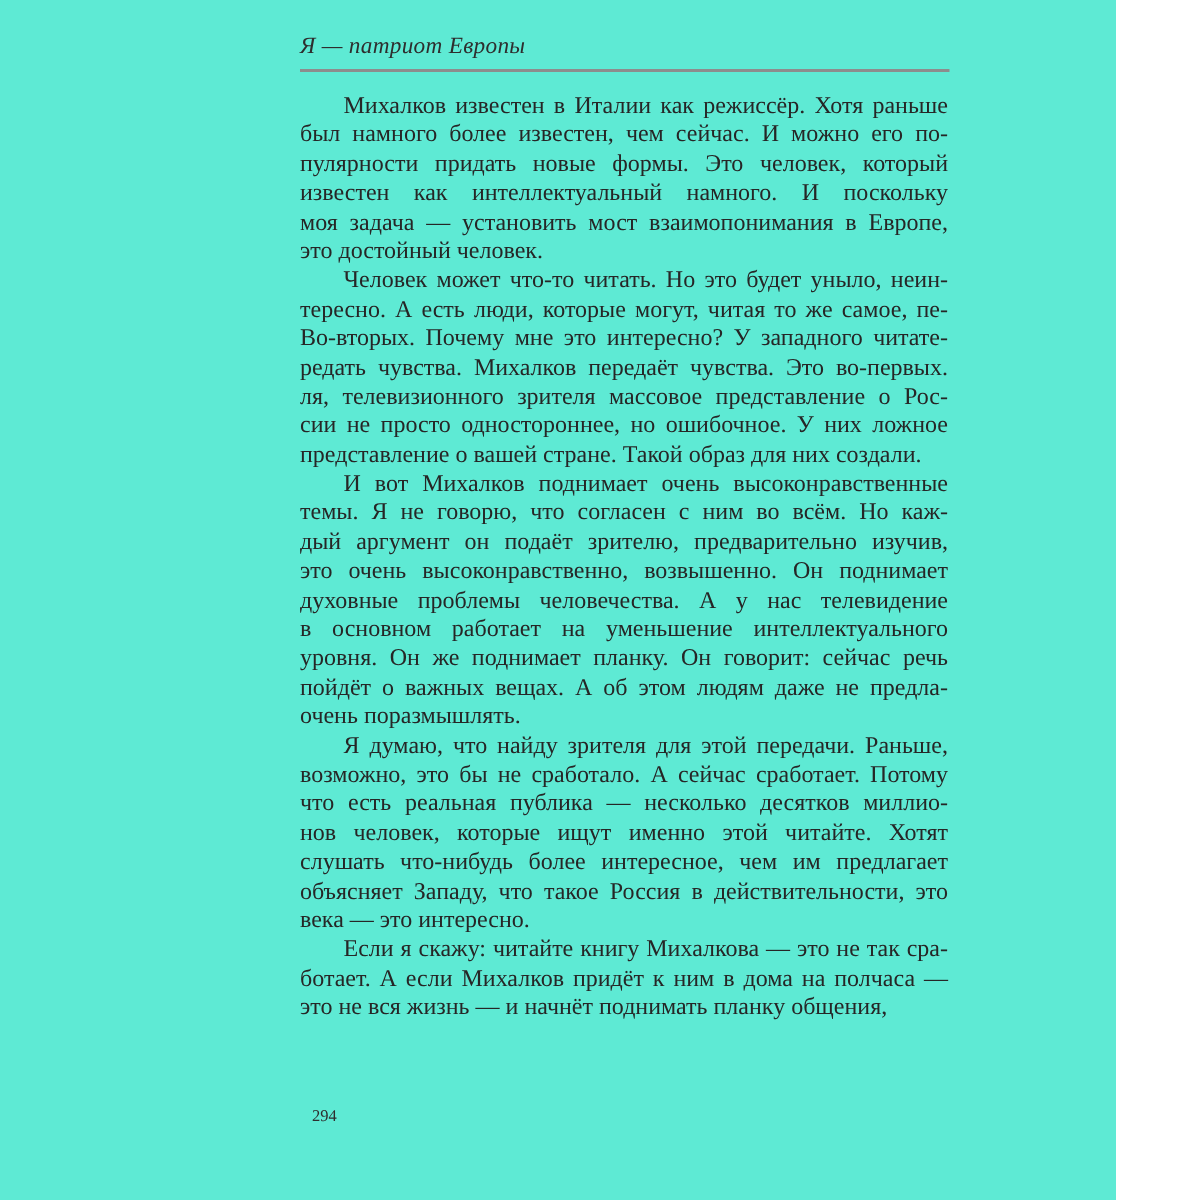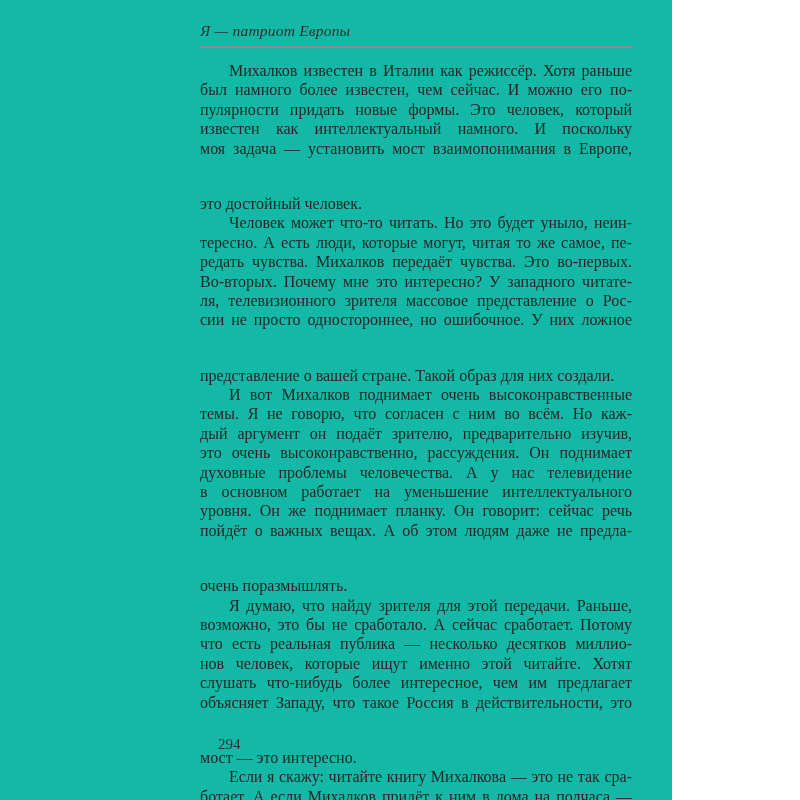--- a/index.html
+++ b/index.html
@@ -2,23 +2,23 @@
 <html><head>
 <meta charset="utf-8">
 <style>
   html, body {
     margin: 0;
     padding: 0;
     background: #ffffff;
   }
   .page {
     position: relative;
-    width: 672px;
+    width: 744px;
     height: 800px;
-    background: #14b8a6;
+    background: #5eead4;
     overflow: hidden;
     font-family: "Liberation Serif", "DejaVu Serif", serif;
     color: #262626;
   }
   .running-head {
     position: absolute;
     left: 200px;
     top: 21px;
     width: 433px;
     font-style: italic;
@@ -46,67 +46,67 @@
   }
   .line {
     text-align: justify;
     text-align-last: justify;
     white-space: normal;
     height: 19.4px;
     overflow: visible;
   }
   .line.last {
     text-align-last: left;
-    margin-top: 36px;
   }
   .line.first {
     text-indent: 29px;
   }
   .folio {
     position: absolute;
-    left: 218px;
+    left: 208px;
     top: 735px;
-    font-size: 15px;
+    font-size: 11px;
     line-height: 19px;
     color: #2e2e2e;
   }
 </style>
 </head>
 <body>
 
 <div class="page">
   <div class="running-head">Я — патриот Европы</div>
   <div class="header-rule"></div>
   <div class="body-text">
       <div class="line first">Михалков известен в Италии как режиссёр. Хотя раньше</div>
       <div class="line">был намного более известен, чем сейчас. И можно его по-</div>
       <div class="line">пулярности придать новые формы. Это человек, который</div>
       <div class="line">известен как интеллектуальный намного. И поскольку</div>
       <div class="line">моя задача — установить мост взаимопонимания в Европе,</div>
       <div class="line last">это достойный человек.</div>
       <div class="line first">Человек может что-то читать. Но это будет уныло, неин-</div>
       <div class="line">тересно. А есть люди, которые могут, читая то же самое, пе-</div>
+      <div class="line">Во-вторых. Почему мне это интересно? У западного читате-</div>
       <div class="line">редать чувства. Михалков передаёт чувства. Это во-первых.</div>
-      <div class="line">Во-вторых. Почему мне это интересно? У западного читате-</div>
       <div class="line">ля, телевизионного зрителя массовое представление о Рос-</div>
       <div class="line">сии не просто одностороннее, но ошибочное. У них ложное</div>
       <div class="line last">представление о вашей стране. Такой образ для них создали.</div>
       <div class="line first">И вот Михалков поднимает очень высоконравственные</div>
       <div class="line">темы. Я не говорю, что согласен с ним во всём. Но каж-</div>
       <div class="line">дый аргумент он подаёт зрителю, предварительно изучив,</div>
-      <div class="line">это очень высоконравственно, рассуждения. Он поднимает</div>
+      <div class="line">это очень высоконравственно, возвышенно. Он поднимает</div>
       <div class="line">духовные проблемы человечества. А у нас телевидение</div>
       <div class="line">в основном работает на уменьшение интеллектуального</div>
       <div class="line">уровня. Он же поднимает планку. Он говорит: сейчас речь</div>
       <div class="line">пойдёт о важных вещах. А об этом людям даже не предла-</div>
       <div class="line last">очень поразмышлять.</div>
       <div class="line first">Я думаю, что найду зрителя для этой передачи. Раньше,</div>
       <div class="line">возможно, это бы не сработало. А сейчас сработает. Потому</div>
       <div class="line">что есть реальная публика — несколько десятков миллио-</div>
       <div class="line">нов человек, которые ищут именно этой читайте. Хотят</div>
       <div class="line">слушать что-нибудь более интересное, чем им предлагает</div>
       <div class="line">объясняет Западу, что такое Россия в действительности, это</div>
-      <div class="line last">мост — это интересно.</div>
+      <div class="line last">века — это интересно.</div>
       <div class="line first">Если я скажу: читайте книгу Михалкова — это не так сра-</div>
       <div class="line">ботает. А если Михалков придёт к ним в дома на полчаса —</div>
+      <div class="line last">это не вся жизнь — и начнёт поднимать планку общения,</div>
     </div>
   <div class="folio">294</div>
 </div>
 
 </body></html>

